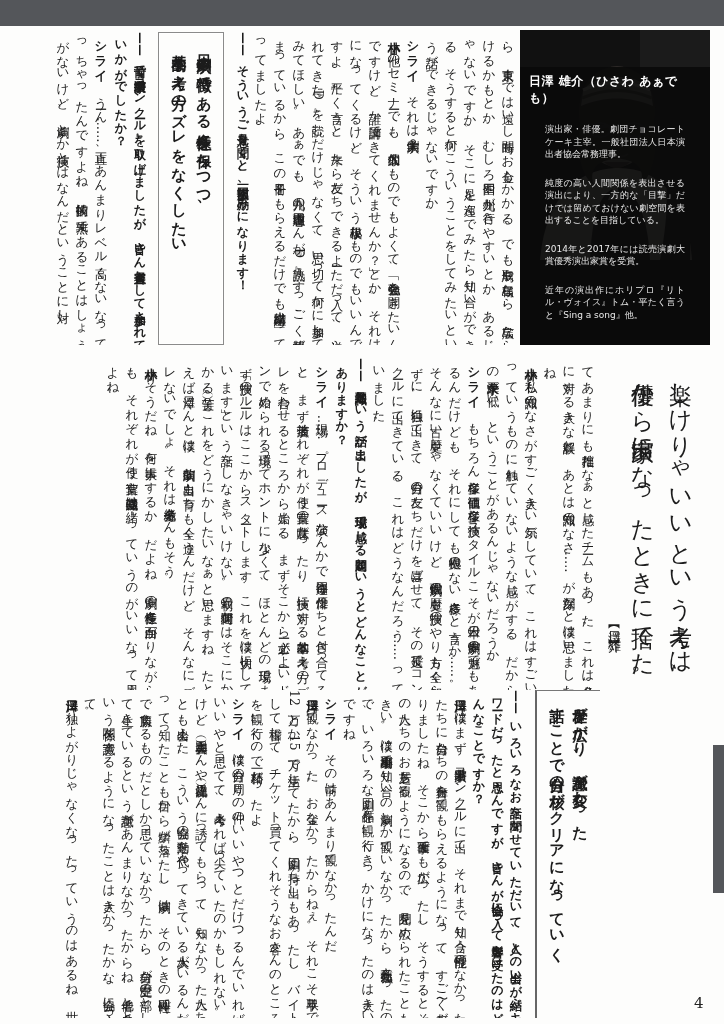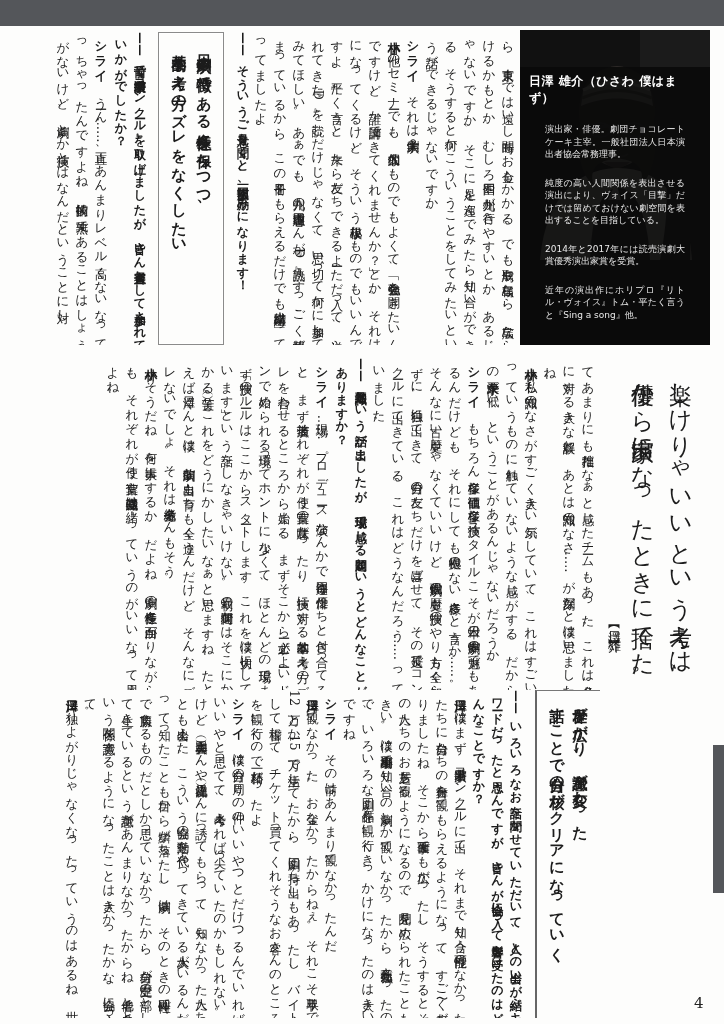--- a/index.html
+++ b/index.html
@@ -74,23 +74,23 @@
         <path d="M62 68 C85 58 109 58 132 68" stroke="#4a463f" stroke-width="3" fill="none"></path>
         <path d="M63 60 C86 50 108 50 130 60" stroke="#d6d2c9" stroke-width="3" fill="none"></path>
         <path d="M68 98 L90 96 M104 96 L126 98" stroke="#3a3a3a" stroke-width="3" fill="none"></path>
         <ellipse cx="80" cy="100" rx="10" ry="7" fill="none" stroke="#3a3a3a" stroke-width="2"></ellipse>
         <ellipse cx="114" cy="100" rx="10" ry="7" fill="none" stroke="#3a3a3a" stroke-width="2"></ellipse>
         <path d="M86 124 C92 128 102 128 108 124" stroke="#50483f" stroke-width="2" fill="none"></path>
         <path d="M84 132 C92 140 102 140 110 132" fill="#5d5046"></path>
         <path d="M134 110 C150 130 150 180 140 230 L170 230 C172 180 160 130 134 110 Z" fill="#262220"></path>
       </svg>
       <figcaption>
-        <p class="pname">日澤 雄介（ひさわ 僕はまず）</p>
+        <p class="pname">日澤 雄介（ひさわ あぁでも）</p>
         <p class="pbio">演出家・俳優。劇団チョコレートケーキ主宰。一般社団法人日本演出者協会常務理事。</p>
-        <p class="pbio">純度の高い人間関係を表出させる演出により、ヴォイス「目撃」だけでは留めておけない劇空間を表出することを目指している。</p>
+        <p class="pbio">純度の高い人間関係を表出させる演出により、一方的な「目撃」だけでは留めておけない劇空間を表出することを目指している。</p>
         <p class="pbio">2014年と2017年には読売演劇大賞優秀演出家賞を受賞。</p>
         <p class="pbio">近年の演出作にホリプロ『リトル・ヴォイス』トム・平たく言うと『Sing a song』他。</p>
       </figcaption>
     </figure>
   </section>
 
   <h1 class="bighead vtext">
     <span class="hl">楽しけりゃいいという考えは、</span>
     <span class="hl">俳優から演出家になったときに捨てた。</span>
     <span class="attr">【日澤 雄介】</span>

